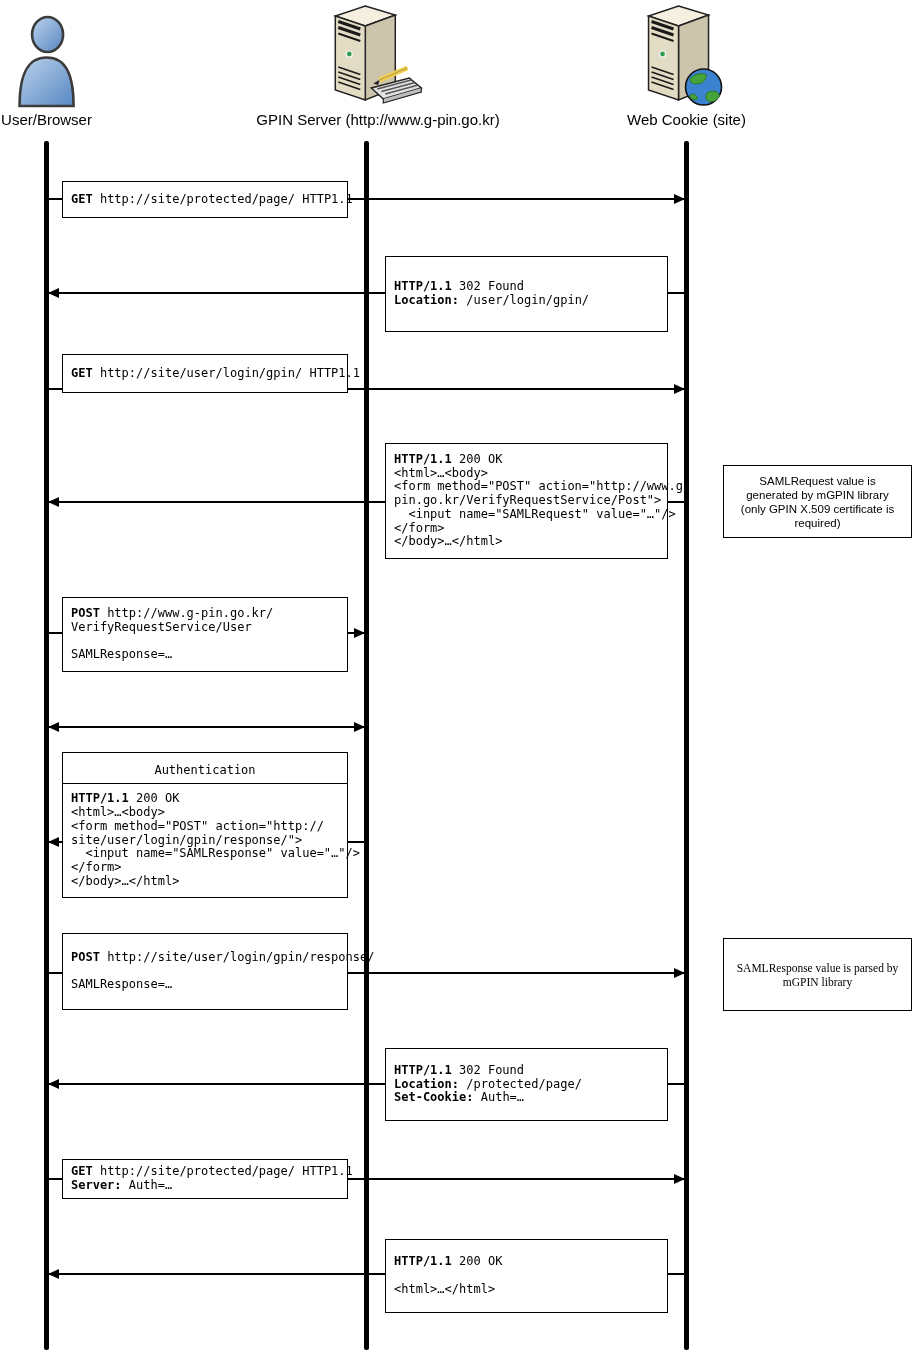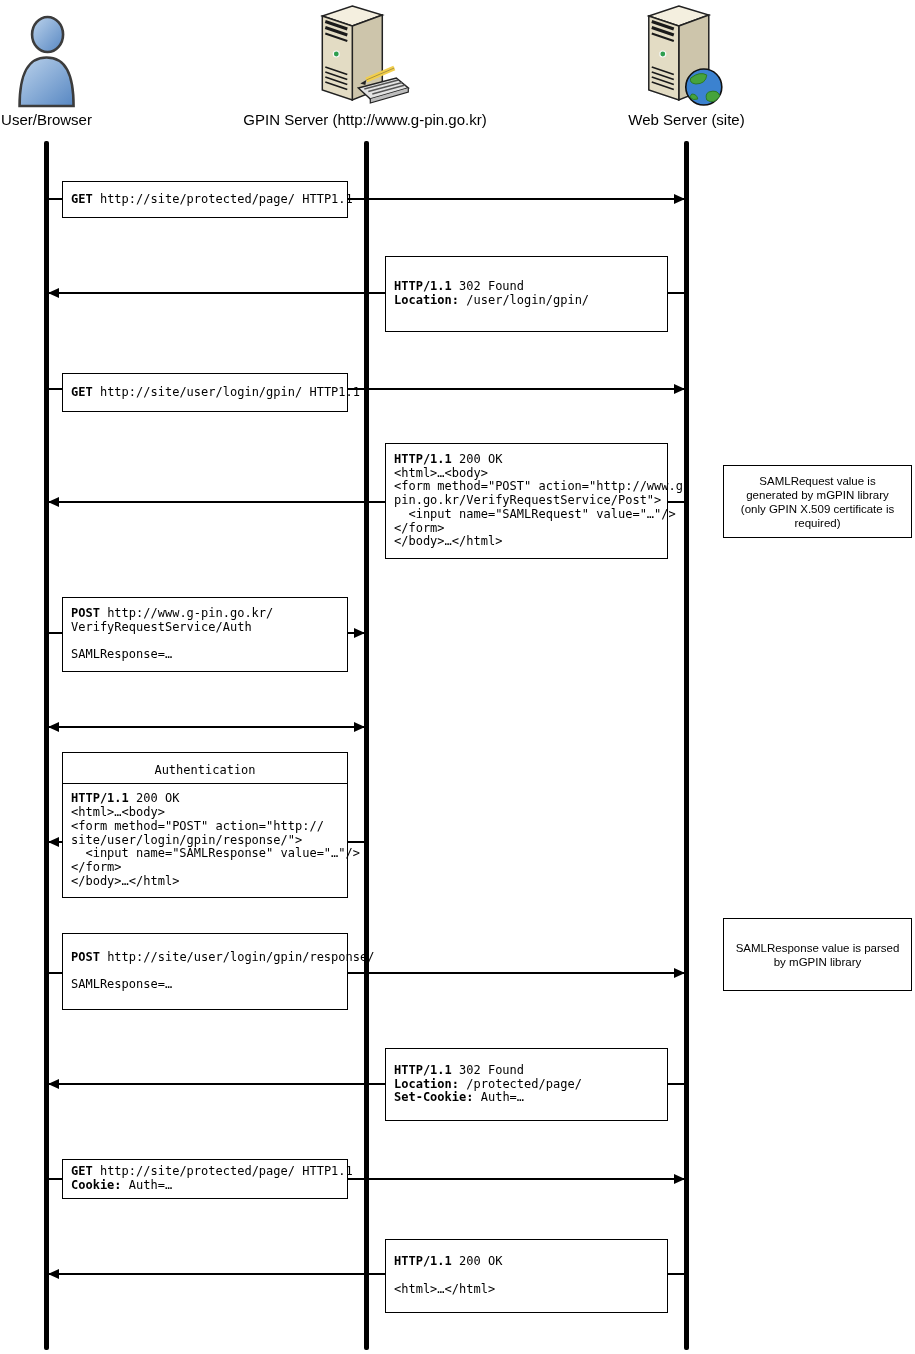--- a/index.html
+++ b/index.html
@@ -4,21 +4,21 @@
 <style>
   * { margin:0; padding:0; box-sizing:border-box; }
   html,body { background:#ffffff; }
   body { font-family:"Liberation Sans", sans-serif; }
   .diagram { position:relative; width:915px; height:1354px; background:#fff; overflow:hidden; }
 
   
   .actor { position:absolute; top:0; height:128px; display:flex; flex-direction:column;
            align-items:center; justify-content:flex-end; transform:translateX(-50%); }
   .actor-user { left:46.5px; }
-  .actor-gpin { left:365px; }
+  .actor-gpin { left:378px; }
   .actor-web  { left:686.5px; }
   .actor-label { font-size:15px; color:#000; white-space:nowrap; margin-top:3px; }
 
   
   .lifeline { position:absolute; width:5px; background:#000; border-radius:2px; }
 
   
   .msg-line { position:absolute; height:1.6px; background:#000; }
   .arrow-right { position:absolute; width:0; height:0;
      border-top:5px solid transparent; border-bottom:5px solid transparent; border-left:11px solid #000; }
@@ -103,21 +103,21 @@
         <path d="M5,73 L27,80.5" stroke="#1a1a1a" stroke-width="1.6"></path>
         <path d="M5,78 L27,85.5" stroke="#1a1a1a" stroke-width="1.6"></path>
       </g>
       <g>
         <circle cx="57" cy="83" r="18" fill="#3b82d0" stroke="#111" stroke-width="1.6"></circle>
         <path d="M44,74 q9,-7 16,-3 q-1,9 -11,9 q-7,-1 -5,-6 Z" fill="#46a33c" stroke="#2c7a26" stroke-width="1"></path>
         <path d="M62,88 q9,-3 11,4 q-6,9 -13,4 q-2,-6 2,-8 Z" fill="#46a33c" stroke="#2c7a26" stroke-width="1"></path>
         <path d="M45,90 q5,0 6,5 q-5,2 -8,-2 Z" fill="#46a33c" stroke="#2c7a26" stroke-width="1"></path>
       </g>
     </svg>
-    <div class="actor-label">Web Server (site)</div>
+    <div class="actor-label">Web Cookie (site)</div>
   </div>
 
   <div id="lifelines">
       <div class="lifeline" style="left: 44px; top: 141px; height: 1209px;"></div>
       <div class="lifeline" style="left: 364px; top: 141px; height: 1209px;"></div>
       <div class="lifeline" style="left: 684px; top: 141px; height: 1209px;"></div>
     </div>
   <div id="messages">
       <div class="msg-line" style="left: 46.5px; width: 640px; top: 198px;"></div>
       <div class="arrow-right" style="top: 194px; left: 674px;"></div>
@@ -125,39 +125,39 @@
         <div class="msg-text-line"><b>GET</b> http://site/protected/page/ HTTP1.1</div>
       </div>
       <div class="msg-line" style="left: 46.5px; width: 640px; top: 292px;"></div>
       <div class="arrow-left" style="top: 288px; left: 48px;"></div>
       <div class="msg-box center" style="top: 256px; height: 76px;">
         <div class="msg-text-line"><b>HTTP/1.1</b> 302 Found</div>
         <div class="msg-text-line"><b>Location:</b> /user/login/gpin/</div>
       </div>
       <div class="msg-line" style="left: 46.5px; width: 640px; top: 388px;"></div>
       <div class="arrow-right" style="top: 384px; left: 674px;"></div>
-      <div class="msg-box left" style="top: 373px; height: 39px;">
+      <div class="msg-box left" style="top: 354px; height: 39px;">
         <div class="msg-text-line"><b>GET</b> http://site/user/login/gpin/ HTTP1.1</div>
       </div>
       <div class="msg-line" style="left: 46.5px; width: 640px; top: 501px;"></div>
       <div class="arrow-left" style="top: 497px; left: 48px;"></div>
       <div class="msg-box center" style="top: 443px; height: 116px;">
         <div class="msg-text-line"><b>HTTP/1.1</b> 200 OK</div>
         <div class="msg-text-line">&lt;html&gt;…&lt;body&gt;</div>
         <div class="msg-text-line">&lt;form method="POST" action="http://www.g-</div>
         <div class="msg-text-line">pin.go.kr/VerifyRequestService/Post"&gt;</div>
         <div class="msg-text-line">  &lt;input name="SAMLRequest" value="…"/&gt;</div>
         <div class="msg-text-line">&lt;/form&gt;</div>
         <div class="msg-text-line">&lt;/body&gt;…&lt;/html&gt;</div>
       </div>
       <div class="msg-line" style="left: 46.5px; width: 320px; top: 632px;"></div>
       <div class="arrow-right" style="top: 628px; left: 354px;"></div>
       <div class="msg-box left" style="top: 597px; height: 75px;">
         <div class="msg-text-line"><b>POST</b> http://www.g-pin.go.kr/</div>
-        <div class="msg-text-line">VerifyRequestService/Auth</div>
+        <div class="msg-text-line">VerifyRequestService/User</div>
         <div class="msg-text-line"></div>
         <div class="msg-text-line">SAMLResponse=…</div>
       </div>
       <div class="msg-line" style="left: 46.5px; width: 320px; top: 726px;"></div>
       <div class="arrow-left" style="top: 722px; left: 48px;"></div>
       <div class="arrow-right" style="top: 722px; left: 354px;"></div>
       <div class="msg-box left" style="top: 752px; height: 37px; text-align: center;">
         <div class="msg-text-line">Authentication</div>
       </div>
       <div class="msg-line" style="left: 46.5px; width: 320px; top: 841px;"></div>
@@ -182,28 +182,28 @@
       <div class="arrow-left" style="top: 1079px; left: 48px;"></div>
       <div class="msg-box center" style="top: 1048px; height: 73px;">
         <div class="msg-text-line"><b>HTTP/1.1</b> 302 Found</div>
         <div class="msg-text-line"><b>Location:</b> /protected/page/</div>
         <div class="msg-text-line"><b>Set-Cookie:</b> Auth=…</div>
       </div>
       <div class="msg-line" style="left: 46.5px; width: 640px; top: 1178px;"></div>
       <div class="arrow-right" style="top: 1174px; left: 674px;"></div>
       <div class="msg-box left" style="top: 1159px; height: 40px;">
         <div class="msg-text-line"><b>GET</b> http://site/protected/page/ HTTP1.1</div>
-        <div class="msg-text-line"><b>Cookie:</b> Auth=…</div>
+        <div class="msg-text-line"><b>Server:</b> Auth=…</div>
       </div>
       <div class="msg-line" style="left: 46.5px; width: 640px; top: 1273px;"></div>
       <div class="arrow-left" style="top: 1269px; left: 48px;"></div>
       <div class="msg-box center" style="top: 1239px; height: 74px;">
         <div class="msg-text-line"><b>HTTP/1.1</b> 200 OK</div>
         <div class="msg-text-line"></div>
         <div class="msg-text-line">&lt;html&gt;…&lt;/html&gt;</div>
       </div>
     </div>
   <div id="notes">
       <div class="note" style="top: 465px; height: 73px;">SAMLRequest value is generated by mGPIN library (only GPIN X.509 certificate is required)</div>
-      <div class="note" style="top: 918px; height: 73px;">SAMLResponse value is parsed by mGPIN library</div>
+      <div class="note" style="top: 938px; height: 73px; font-family: Liberation Serif, serif;">SAMLResponse value is parsed by mGPIN library</div>
     </div>
 
 </div>
 
 </body></html>

